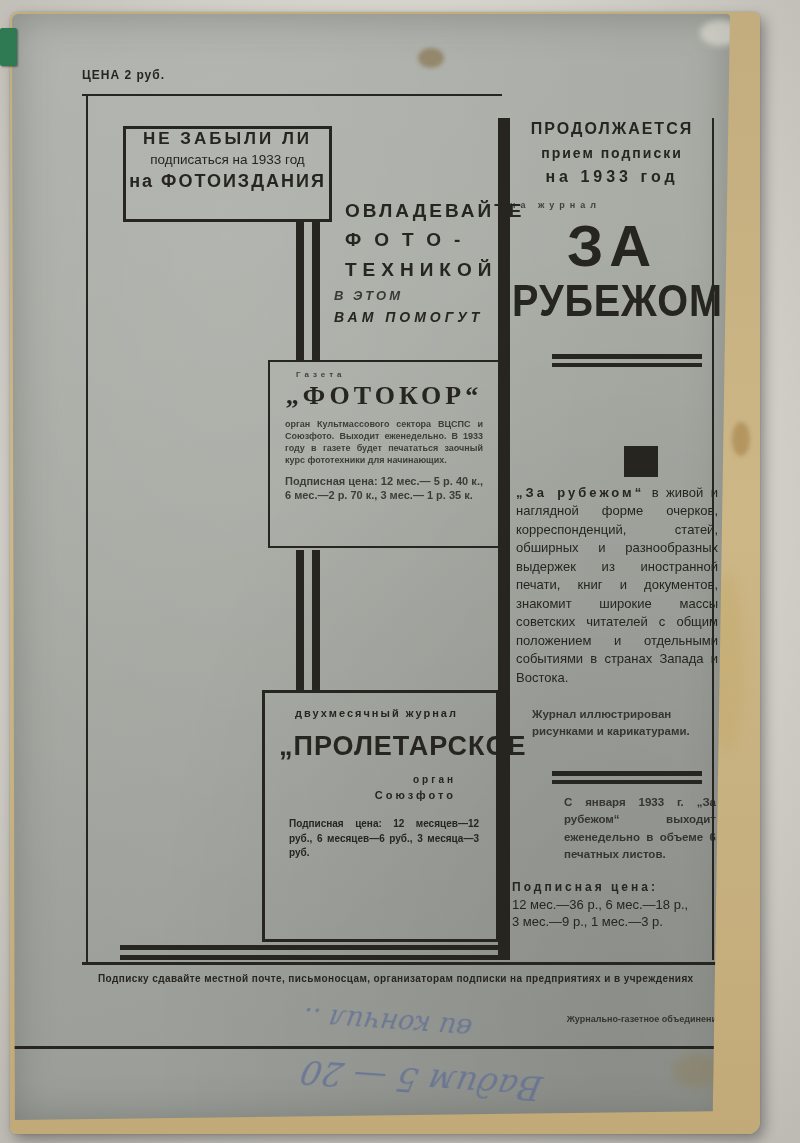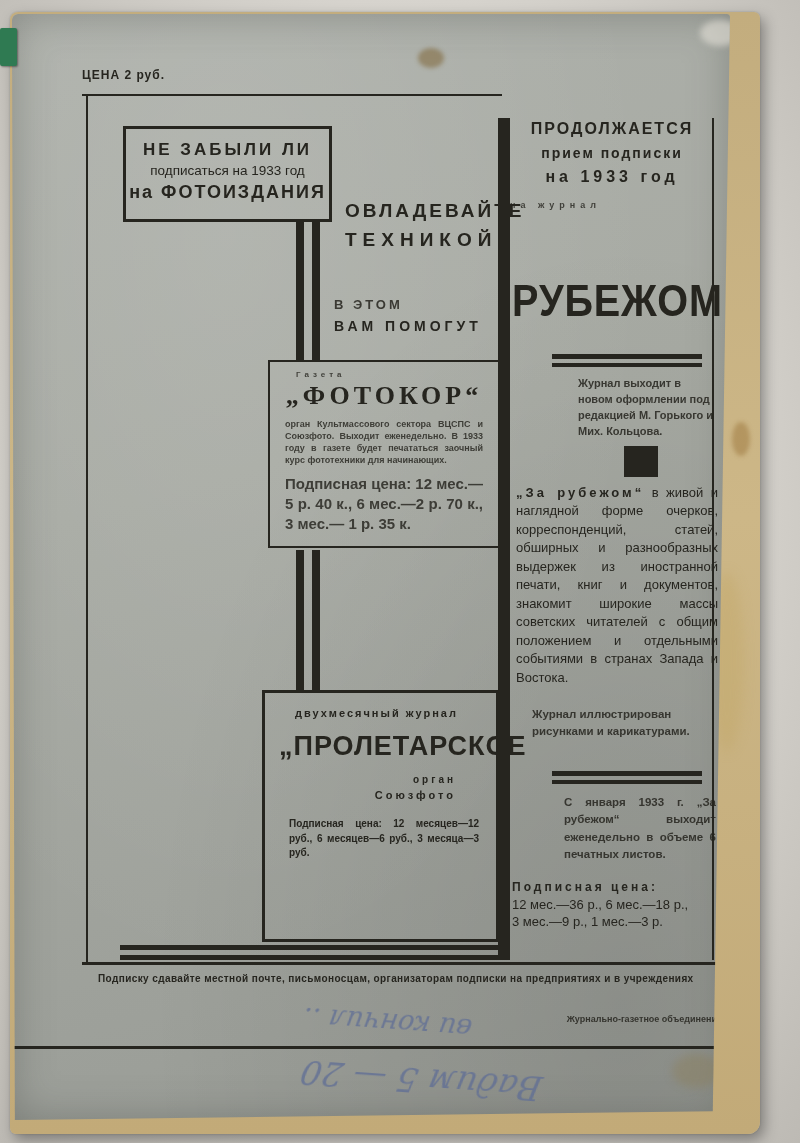--- a/index.html
+++ b/index.html
@@ -47,43 +47,44 @@
 
       <div class="abs stain" style="left:406px;top:34px;width:26px;height:20px;background:rgba(122,94,44,.5);filter:blur(2px);"></div>
       <div class="abs stain" style="left:660px;top:1040px;width:50px;height:34px;background:rgba(140,120,70,.30);filter:blur(4px);"></div>
       <div class="abs stain" style="left:688px;top:6px;width:40px;height:26px;background:rgba(235,232,222,.55);filter:blur(3px);"></div>
 
       <div class="abs" style="left:70px;top:54px;font-size:12px;font-weight:bold;letter-spacing:1px;">ЦЕНА 2 руб.</div>
 
       <div class="abs bar" style="left:70px;top:80px;width:420px;height:2px;"></div>
       <div class="abs bar" style="left:74px;top:80px;width:2px;height:868px;"></div>
 
-      <div class="abs boxed" style="left:111px;top:112px;width:209px;height:96px;text-align:center;padding-top:11px;">
+      <div class="abs boxed" style="left:111px;top:112px;width:209px;height:96px;text-align:center;">
         <div style="font-size:17px;font-weight:bold;letter-spacing:3px;">НЕ ЗАБЫЛИ ЛИ</div>
         <div style="font-size:13.5px;margin-top:3px;">подписаться на 1933 год</div>
         <div style="font-size:18px;font-weight:bold;letter-spacing:2px;margin-top:4px;">на ФОТОИЗДАНИЯ</div>
       </div>
 
       <div class="abs bar" style="left:284px;top:208px;width:8px;height:138px;"></div>
       <div class="abs bar" style="left:300px;top:208px;width:8px;height:138px;"></div>
 
       <div class="abs" style="left:333px;top:182px;width:160px;font-weight:bold;font-size:19px;line-height:1.55;">
         <div style="letter-spacing:3px;">ОВЛАДЕВАЙТЕ</div>
+        <div style="letter-spacing:13px;">ФОТО-</div>
         <div style="letter-spacing:6px;">ТЕХНИКОЙ</div>
       </div>
-      <div class="abs" style="left:322px;top:283px;font-weight:bold;">
+      <div class="abs" style="left:322px;top:274px;font-weight:bold;font-style:italic;">
         <div style="font-size:13px;letter-spacing:3px;opacity:.85;">В ЭТОМ</div>
         <div style="font-size:14px;letter-spacing:4px;margin-top:6px;">ВАМ ПОМОГУТ</div>
       </div>
 
       <div class="abs boxed" style="left:256px;top:346px;width:232px;height:188px;border-width:2px;">
         <div style="margin:8px 0 0 26px;font-size:8px;font-weight:bold;letter-spacing:4px;opacity:.8;">Газета</div>
         <div style="font-family:'Liberation Serif',serif;font-size:26px;font-weight:bold;letter-spacing:4px;text-align:center;margin-top:2px;">„ФОТОКОР“</div>
         <p class="just" style="width:198px;margin:7px auto 0;font-size:9px;font-weight:bold;line-height:1.35;opacity:.82;">орган Культмассового сектора ВЦСПС и Союзфото. Выходит еженедельно. В 1933 году в газете будет печататься заочный курс фототехники для начинающих.</p>
-        <p class="just" style="width:198px;margin:7px auto 0;font-size:15px;font-weight:bold;line-height:1.35;opacity:.82;">Подписная цена: 12 мес.— 5 р. 40 к., 6 мес.—2 р. 70 к., 3 мес.— 1 р. 35 к.</p>
+        <p class="just" style="width:198px;margin:7px auto 0;font-size:11px;font-weight:bold;line-height:1.35;opacity:.82;">Подписная цена: 12 мес.— 5 р. 40 к., 6 мес.—2 р. 70 к., 3 мес.— 1 р. 35 к.</p>
       </div>
 
       <div class="abs bar" style="left:284px;top:536px;width:8px;height:140px;"></div>
       <div class="abs bar" style="left:300px;top:536px;width:8px;height:140px;"></div>
 
       <div class="abs boxed" style="left:250px;top:676px;width:237px;height:252px;">
         <div style="margin:14px 0 12px 30px;font-size:11px;font-weight:bold;letter-spacing:2px;">двухмесячный журнал</div>
         <div style="margin:10px 0 0 14px;font-size:27px;font-weight:bold;letter-spacing:1px;">„ПРОЛЕТАРСКОЕ</div>
         <div style="margin:12px 40px 0 0;text-align:right;font-weight:bold;">
           <div style="font-size:10px;letter-spacing:3px;">орган</div>
@@ -98,25 +99,25 @@
       <div class="abs bar" style="left:486px;top:104px;width:12px;height:842px;"></div>
       <div class="abs bar" style="left:700px;top:104px;width:2px;height:842px;"></div>
 
       <div class="abs" style="left:500px;top:106px;width:200px;text-align:center;font-weight:bold;">
         <div style="font-size:16px;letter-spacing:2px;">ПРОДОЛЖАЕТСЯ</div>
         <div style="font-size:14px;letter-spacing:2px;margin-top:7px;">прием подписки</div>
         <div style="font-size:16px;letter-spacing:4px;margin-top:7px;">на 1933 год</div>
       </div>
       <div class="abs" style="left:498px;top:186px;font-size:9px;font-weight:bold;letter-spacing:5px;opacity:.8;">на журнал</div>
 
+      <div class="abs" style="left:500px;top:198px;width:200px;text-align:center;font-size:58px;font-weight:bold;letter-spacing:6px;">ЗА</div>
       <div class="abs" style="left:489px;top:262px;width:222px;text-align:center;font-size:44px;font-weight:bold;letter-spacing:1px;transform:scaleX(.9);">РУБЕЖОМ</div>
       <div class="abs bar" style="left:540px;top:340px;width:150px;height:5px;"></div>
       <div class="abs bar" style="left:540px;top:349px;width:150px;height:4px;"></div>
 
-      <p class="abs" style="left:566px;top:362px;width:140px;font-size:11px;font-weight:bold;line-height:1.45;opacity:.85;">Журнал выходит в новом оформлении под редакцией М. Горького и Мих. Кольцова.</p>
 
       <div class="abs bar" style="left:612px;top:432px;width:34px;height:31px;"></div>
 
       <p class="abs" style="left:520px;top:692px;width:168px;font-size:11.5px;font-weight:bold;line-height:1.45;opacity:.85;">Журнал иллюстрирован рисунками и карикатурами.</p>
 
       <p class="abs just" style="left:504px;top:470px;width:202px;font-size:13px;line-height:1.42;font-weight:500;">
         <span style="letter-spacing:3px;font-weight:bold;">„За рубежом“</span><span> в живой и наглядной форме очерков, корреспонденций, статей, обширных и разнообразных выдержек из иностранной печати, книг и документов, знакомит широкие массы советских читателей с общим положением и отдельными событиями в странах Запада и Востока.</span>
       </p>
 
       <div class="abs bar" style="left:540px;top:757px;width:150px;height:5px;"></div>

